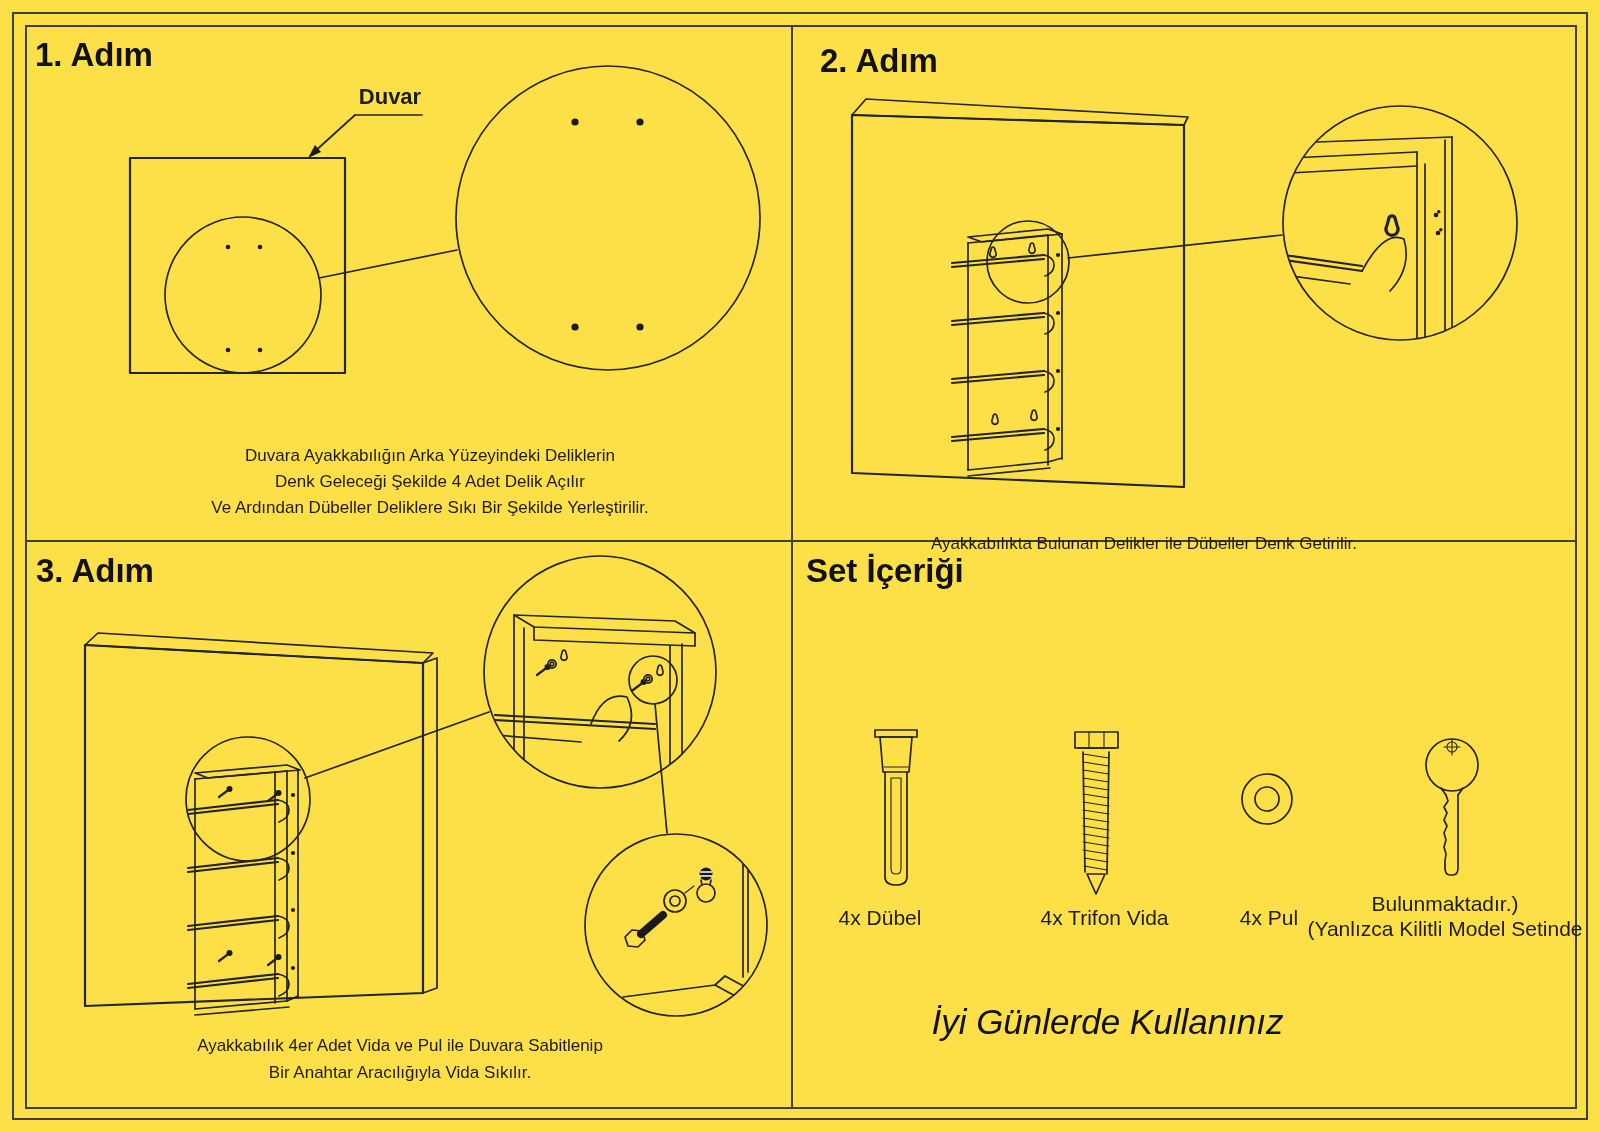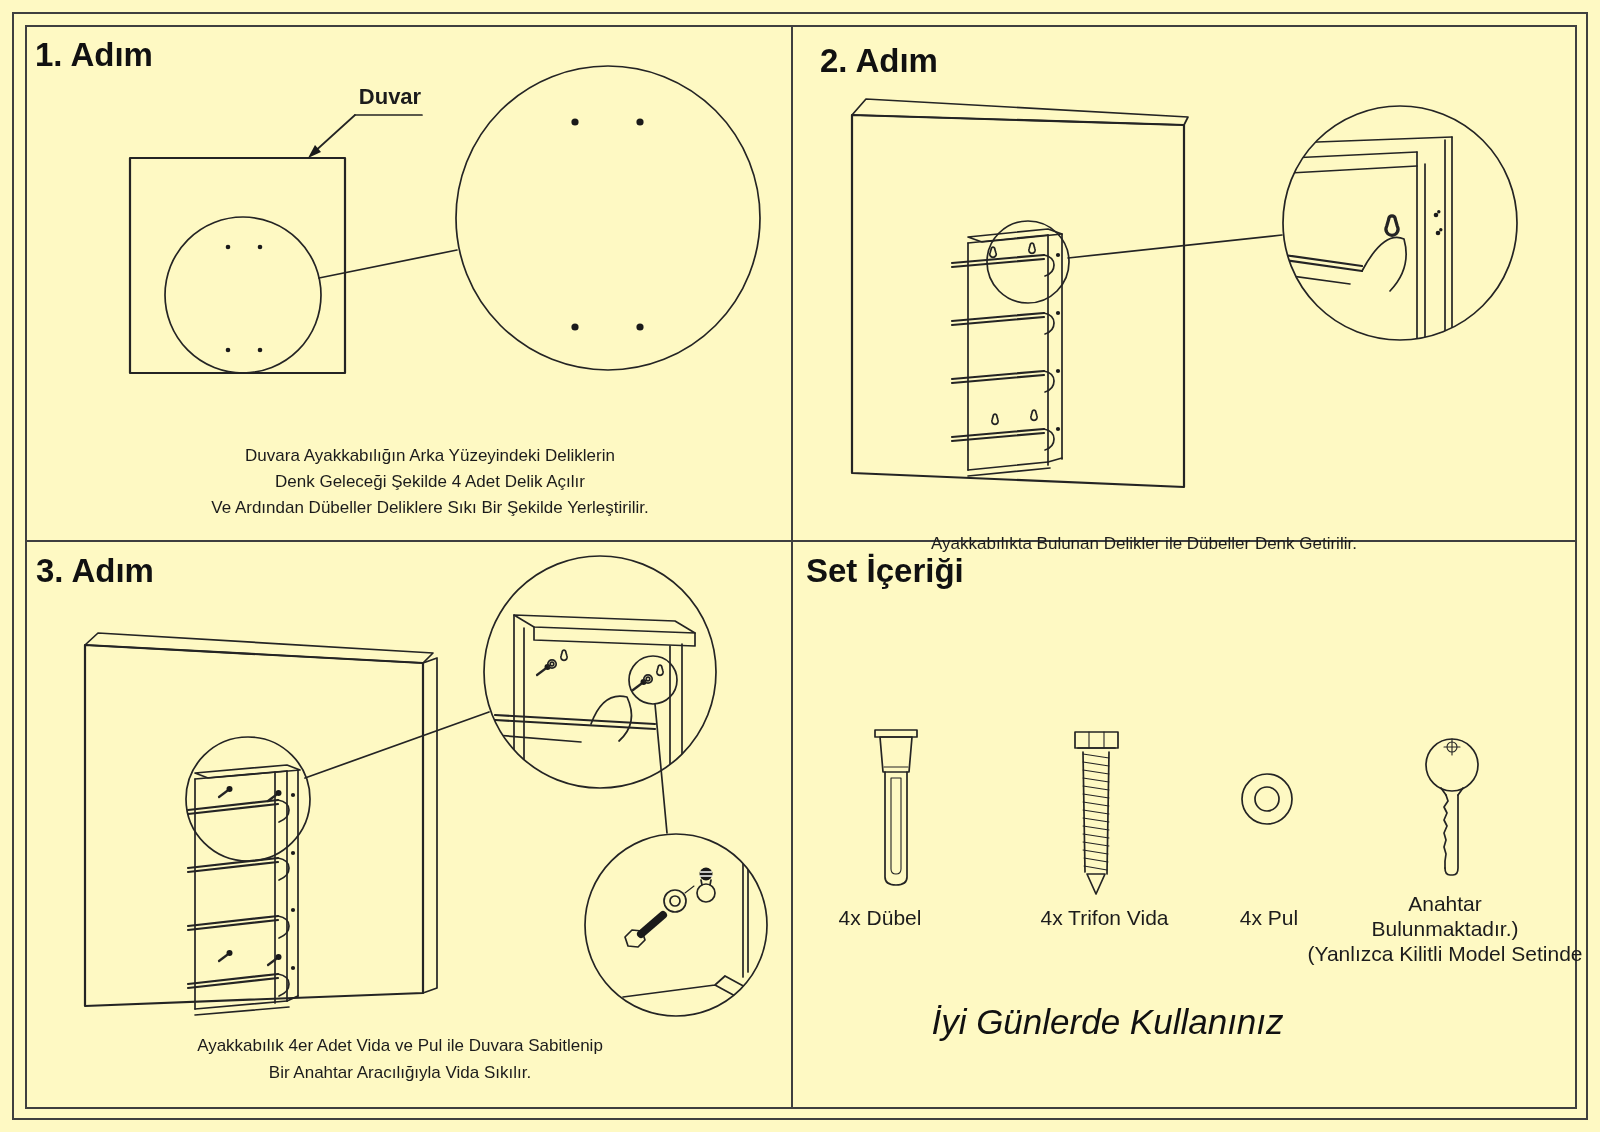--- a/index.html
+++ b/index.html
@@ -1,16 +1,16 @@
 <!DOCTYPE html>
 <html><head>
 <meta charset="utf-8">
 <style>
   html,body{margin:0;padding:0;background:#fff;}
-  .page{position:relative;width:1600px;height:1132px;background:#fef9c3;overflow:hidden;
+  .page{position:relative;width:1600px;height:1132px;background:#fde047;overflow:hidden;
         font-family:"Liberation Sans","DejaVu Sans",sans-serif;color:#1a1a1a;}
   .abs{position:absolute;}
   .outer-border{left:12px;top:12px;width:1572px;height:1104px;border:2px solid #3f3f3f;}
   .inner-border{left:25px;top:25px;width:1548px;height:1080px;border:2px solid #3f3f3f;}
   .v-div{left:791px;top:25px;width:2px;height:1082px;background:#3f3f3f;}
   .h-div{left:25px;top:540px;width:1550px;height:2px;background:#3f3f3f;}
   .title{font-size:33px;font-weight:bold;color:#111;}
   .caption{font-size:17px;line-height:26px;text-align:center;color:#1c1c1c;}
   .plabel{font-size:21px;line-height:25px;text-align:center;color:#1c1c1c;}
   .duvar{font-size:22px;text-align:center;color:#1c1c1c;font-weight:bold;}
@@ -256,20 +256,19 @@
       <path class="ln" d="M649,247 L654,254 M671,247 L666,254"></path>
       <path class="ln" d="M666,254 L666,327 Q666,334 661,334 L658,334 Q653,334 653,327"></path>
       <path class="ln" d="M654,254 L656,260 L652,266 L655,272 L652,279 L655,285 L652,292 L654,299 L652,306 L654,313 L653,320 L653,327"></path>
     </g>
   </svg>
   <div class="abs title" style="left:806px;top:552px;">Set İçeriği</div>
   <div class="abs plabel" style="left:820px;top:905px;width:120px;">4x Dübel</div>
   <div class="abs plabel" style="left:1017px;top:905px;width:175px;">4x Trifon Vida</div>
   <div class="abs plabel" style="left:1209px;top:905px;width:120px;">4x Pul</div>
   <div class="abs plabel" style="left:1293px;top:891px;width:304px;">
-    <div>Anahtar</div>
     <div>Bulunmaktadır.)</div>
     <div>(Yanlızca Kilitli Model Setinde</div>
   </div>
   <div class="abs farewell" style="left:870px;top:1002px;width:475px;">İyi Günlerde Kullanınız</div>
 
 
 </div>
 
 </body></html>

